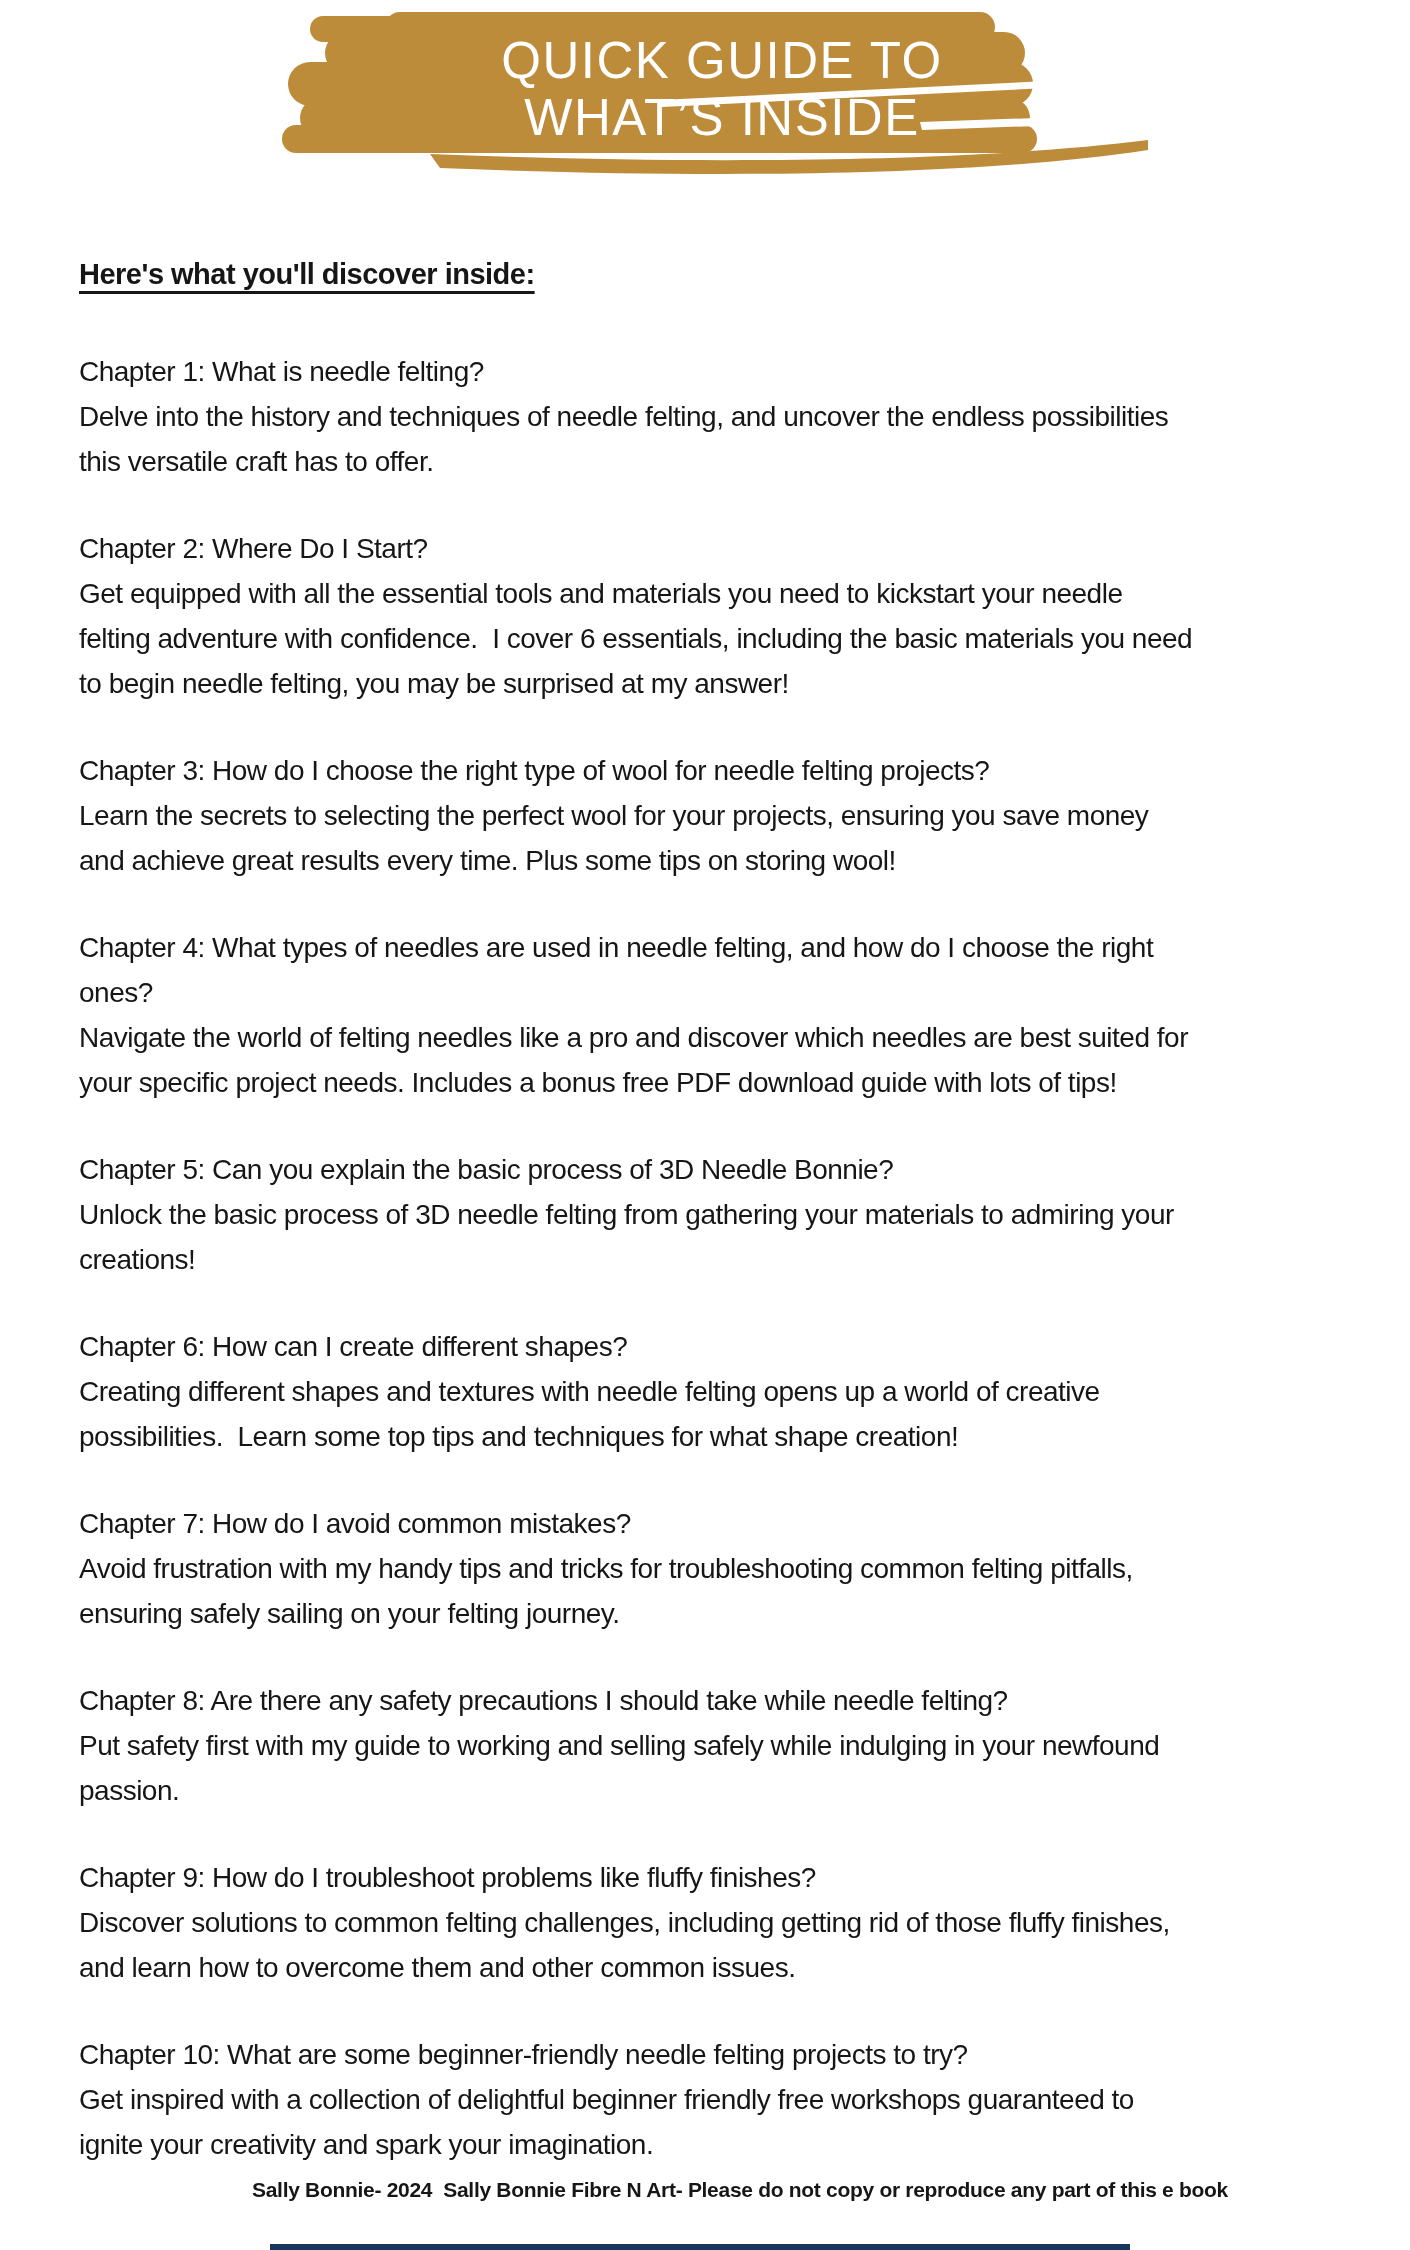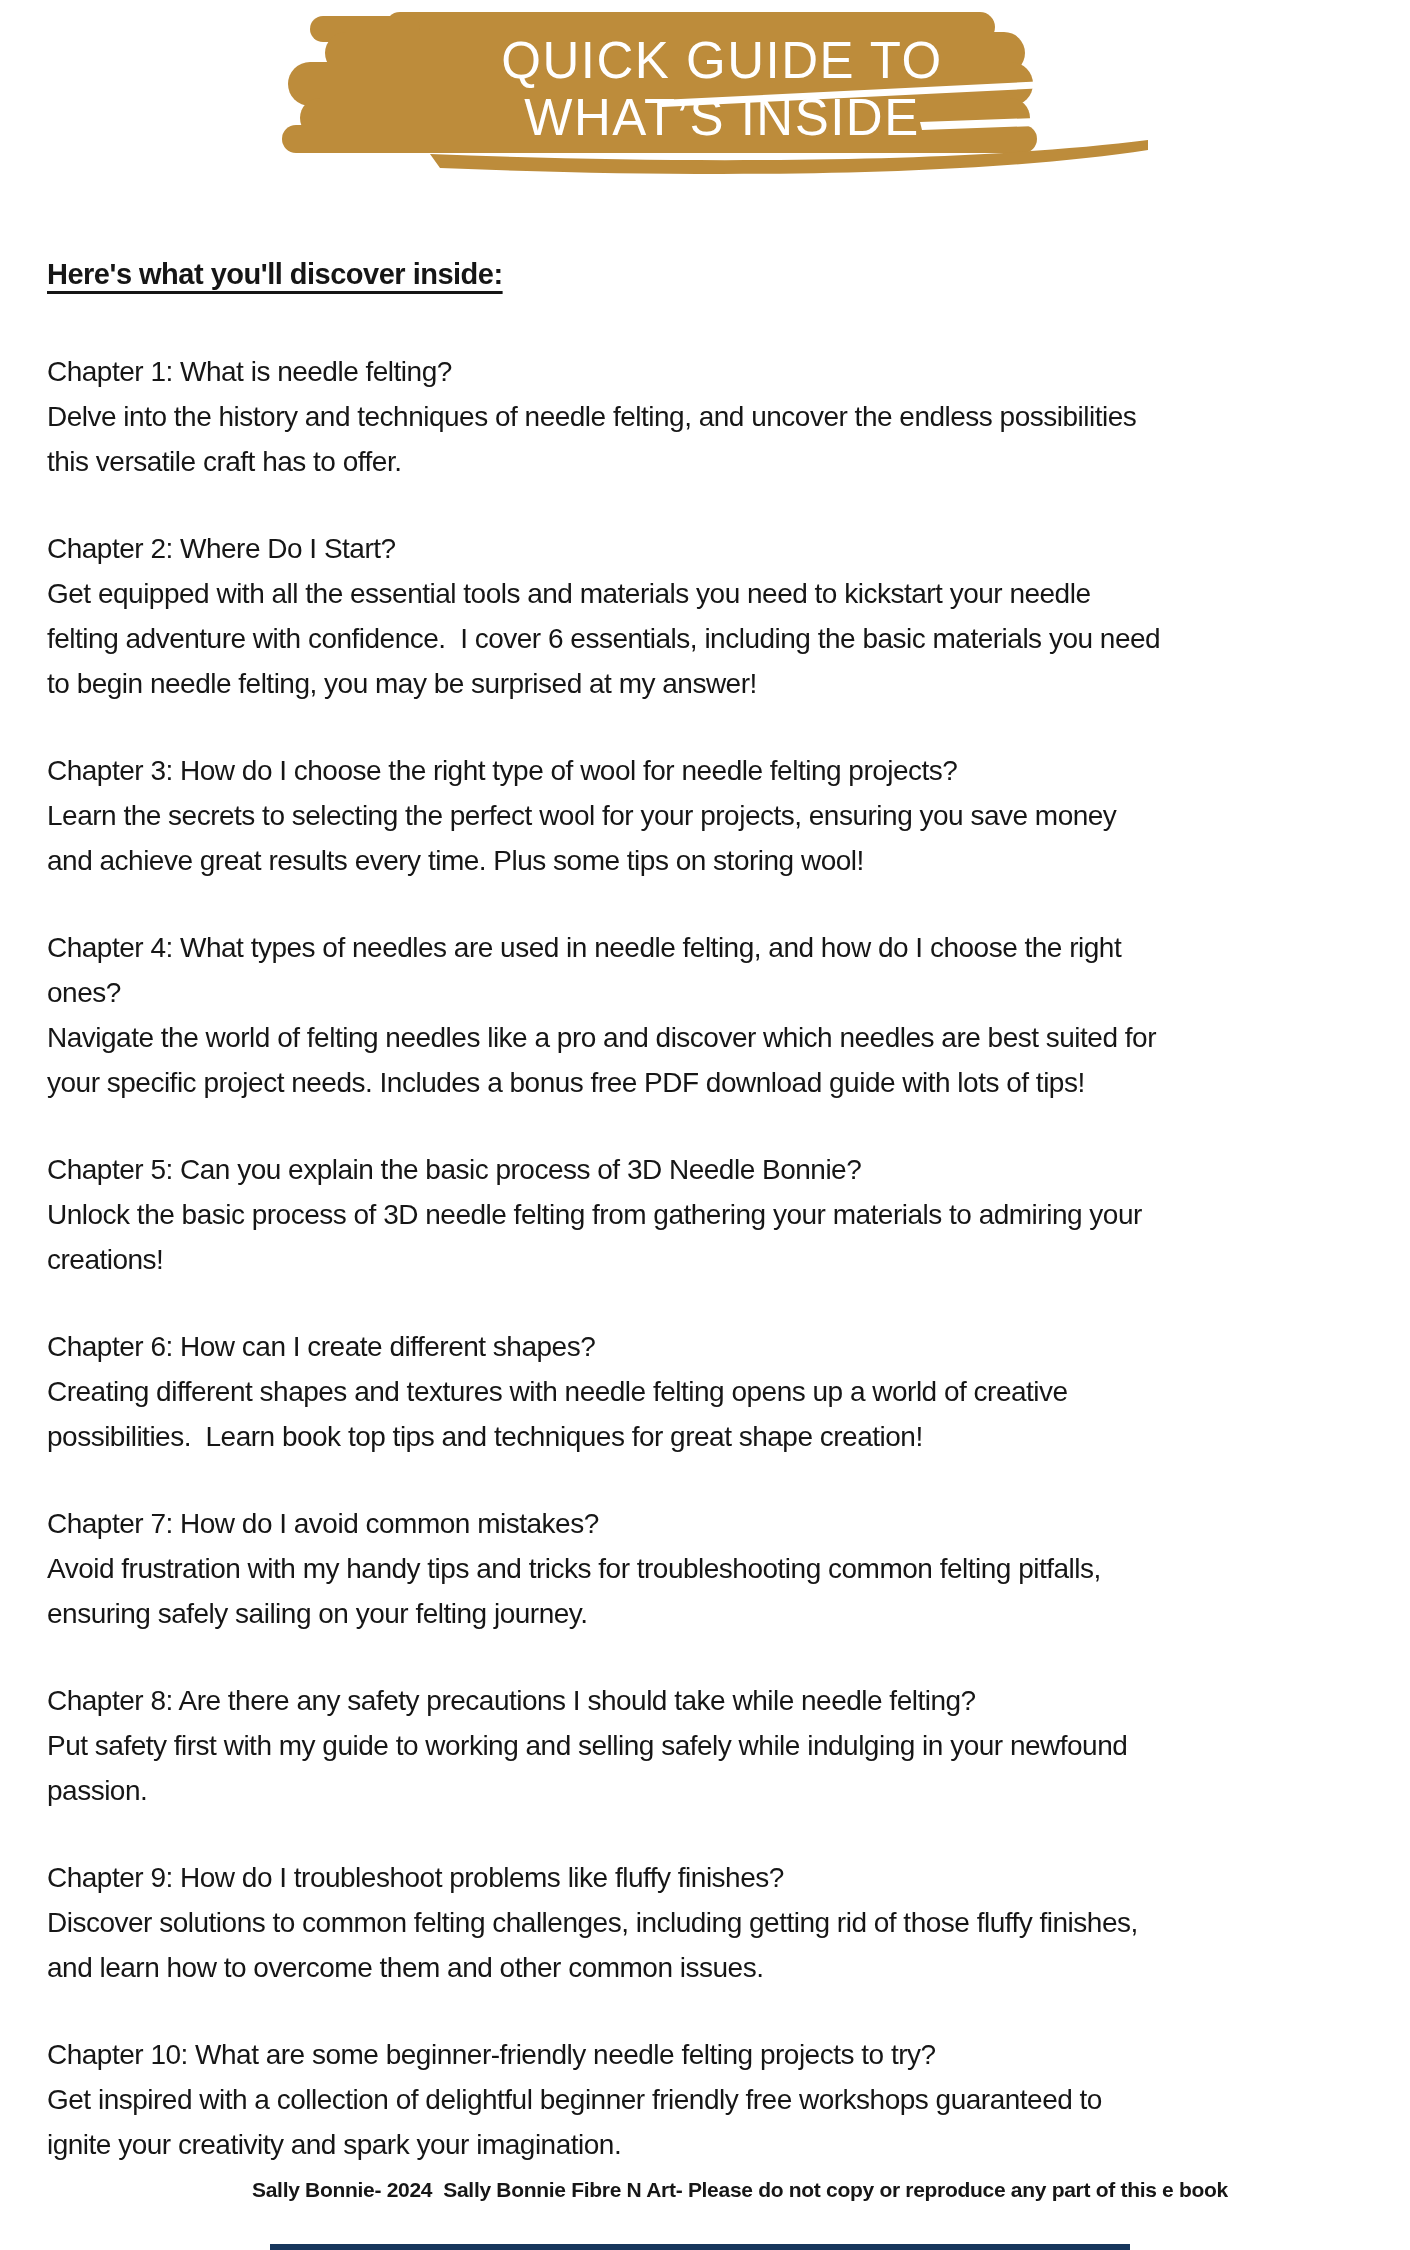--- a/index.html
+++ b/index.html
@@ -32,21 +32,21 @@
     font-size: 51px;
     line-height: 57px;
     font-weight: 400;
     letter-spacing: 1.5px;
     white-space: nowrap;
   }
 
   
   .content {
     position: absolute;
-    left: 47px;
+    left: 79px;
     top: 252px;
     width: 1320px;
     font-size: 28px;
     line-height: 45px;
     letter-spacing: -0.5px;
   }
   .intro-heading {
     margin: 0 0 52px 0;
     font-size: 29px;
     line-height: 45px;
@@ -146,21 +146,21 @@
 
     <section class="chapter">
       <div class="ch-title">Chapter 5: Can you explain the basic process of 3D Needle Bonnie?</div>
       <div class="ch-desc">Unlock the basic process of 3D needle felting from gathering your materials to admiring your
 creations!</div>
     </section>
 
     <section class="chapter">
       <div class="ch-title">Chapter 6: How can I create different shapes?</div>
       <div class="ch-desc">Creating different shapes and textures with needle felting opens up a world of creative
-possibilities.  Learn book top tips and techniques for great shape creation!</div>
+possibilities.  Learn some top tips and techniques for what shape creation!</div>
     </section>
 
     <section class="chapter">
       <div class="ch-title">Chapter 7: How do I avoid common mistakes?</div>
       <div class="ch-desc">Avoid frustration with my handy tips and tricks for troubleshooting common felting pitfalls,
 ensuring safely sailing on your felting journey.</div>
     </section>
 
     <section class="chapter">
       <div class="ch-title">Chapter 8: Are there any safety precautions I should take while needle felting?</div>

